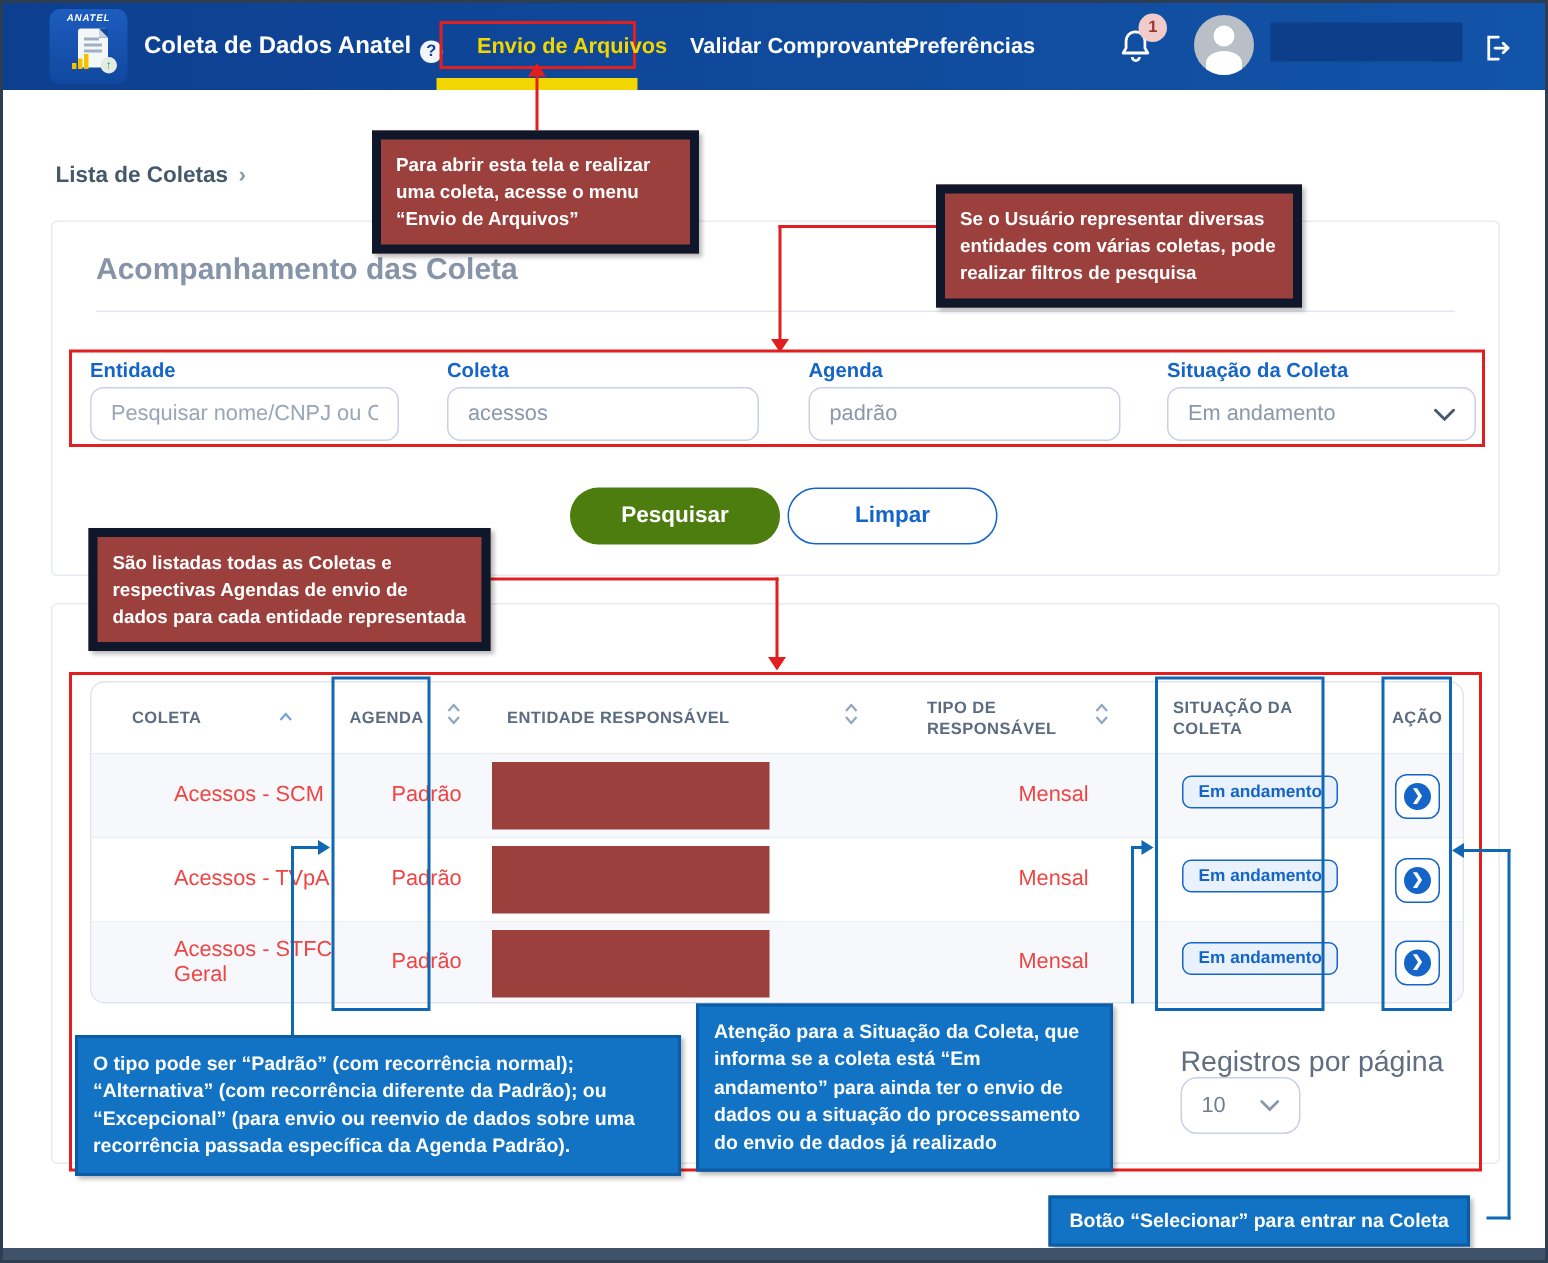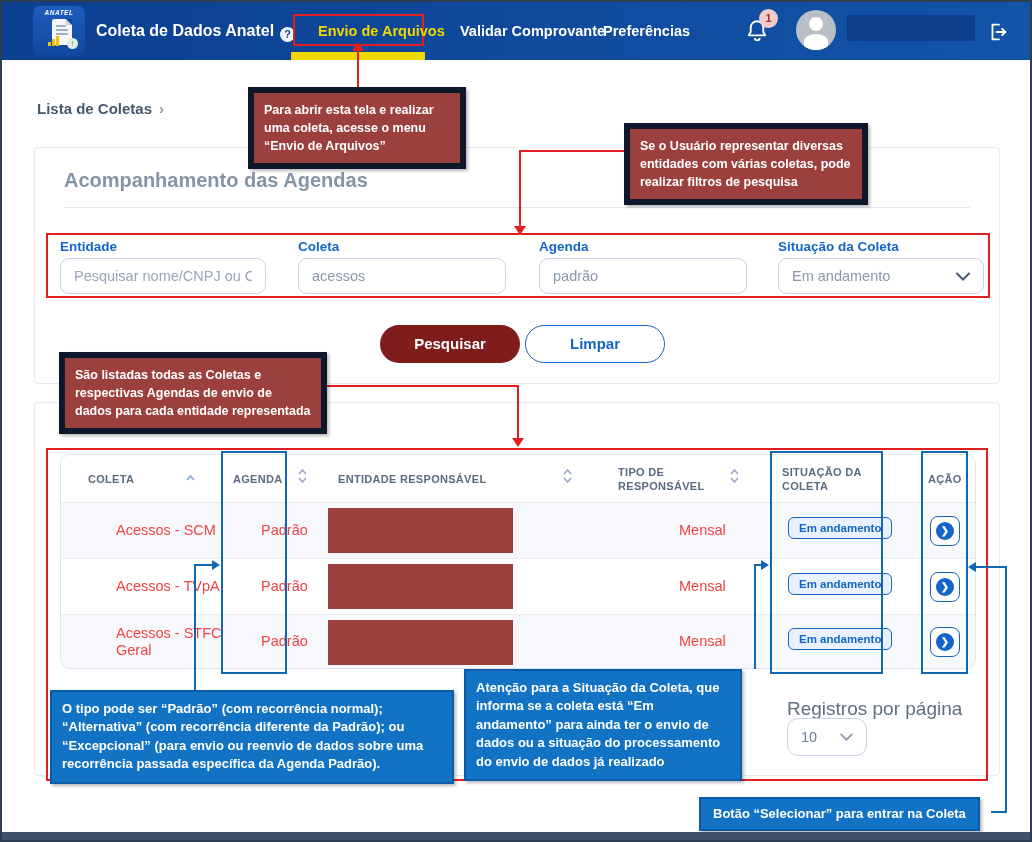--- a/index.html
+++ b/index.html
@@ -29,21 +29,21 @@
   .menu-redbox { position:absolute; left:291px; top:12px; width:131px; height:32px; border:2px solid #e11f1f; }
   .menu-underline { position:absolute; left:289px; top:50px; width:134px; height:8px; background:#f2d600; }
   .badge-count { position:absolute; left:757px; top:7px; width:19px; height:19px; border-radius:50%;
                  background:#f1cbca; color:#9c3433; font-size:11px; font-weight:bold; text-align:center; line-height:19px; }
   .avatar { position:absolute; left:794px; top:8px; width:40px; height:40px; border-radius:50%; background:#b9bfc6; overflow:hidden; }
   .avatar .head { position:absolute; left:13px; top:7px; width:14px; height:14px; border-radius:50%; background:#fff; }
   .avatar .body { position:absolute; left:8px; top:24px; width:24px; height:16px; border-radius:50% 50% 0 0; background:#fff; }
   .redacted-nav { position:absolute; left:845px; top:13px; width:128px; height:26px; background:#0d3e8a; }
 
   
-  .breadcrumb { position:absolute; left:35px; top:98px; font-size:15px; font-weight:bold; color:#45586c; }
+  .breadcrumb { position:absolute; left:35px; top:106px; font-size:15px; font-weight:bold; color:#45586c; }
   .breadcrumb .sep { color:#8a98a8; margin-left:7px; font-weight:bold; }
 
   
   .tip-maroon { position:absolute; background:#9c403d; color:#fff; font-weight:bold; font-size:12.5px;
                 line-height:1.45; padding:8px 10px; border:6px solid #0f172a; box-shadow:2px 2px 3px rgba(0,0,0,.28); }
   .tip-blue { position:absolute; background:#1273c4; color:#fff; font-weight:bold; font-size:13px;
               line-height:1.42; padding:8px 10px; border:2px solid #0b5ca6; box-shadow:2px 2px 3px rgba(0,0,0,.28); }
   .rline { position:absolute; background:#e11f1f; }
   .bline { position:absolute; background:#1068b4; }
   .tri { position:absolute; width:0; height:0; }
@@ -58,21 +58,21 @@
   
   .flabel { position:absolute; font-size:13.5px; font-weight:bold; color:#1565c8; }
   .finput { position:absolute; height:36px; border:1px solid #c9d1ea; border-radius:9px; font-size:14.5px;
             color:#8b97ab; padding:0 13px; background:#fff; font-family:inherit; outline:none; }
   .finput::placeholder { color:#9aa5b8; }
   .fselect { position:absolute; height:36px; border:1px solid #c9d1ea; border-radius:9px; background:#fff;
              display:flex; align-items:center; justify-content:space-between; padding:0 13px;
              font-size:14.5px; color:#8b97ab; cursor:pointer; }
   .btn { position:absolute; width:140px; height:38px; border-radius:19px; font-size:15px; font-weight:bold;
          text-align:center; line-height:36px; cursor:pointer; }
-  .btn-primary { background:#7f1d1d; color:#fff; line-height:38px; }
+  .btn-primary { background:#4d7c0f; color:#fff; line-height:38px; }
   .btn-outline { background:#fff; color:#1565c8; border:1.5px solid #1565c8; }
 
   
   .table-card { position:absolute; left:58px; top:452px; width:916px; height:215px; background:#fff;
                 border:1px solid #dfe4ec; border-radius:10px; overflow:hidden; }
   .row-strip { position:absolute; left:0; width:100%; }
   .hdr { position:absolute; font-size:11px; font-weight:bold; color:#5b6b80; letter-spacing:.3px; line-height:14px; }
   .sort { position:absolute; display:flex; flex-direction:column; gap:2px; cursor:pointer; }
   .cell { position:absolute; font-size:14.5px; color:#ef4444; line-height:17px;margin-left:28px; }
   .redacted-cell { position:absolute; width:185px; height:45px; background:#9c403d; }
@@ -139,21 +139,21 @@
       <path d="M10.5 12 H20" fill="none" stroke="#ffffff" stroke-width="2" stroke-linecap="round"></path>
       <path d="M16.5 8.5 L20 12 L16.5 15.5" fill="none" stroke="#ffffff" stroke-width="2" stroke-linecap="round" stroke-linejoin="round"></path>
     </svg>
   </div>
 
   <div class="breadcrumb">
     <span>Lista de Coletas</span><span class="sep">›</span>
   </div>
 
   <div class="card" style="left:32px;top:145px;width:966px;height:237px;"></div>
-  <div class="section-title">Acompanhamento das Agendas</div>
+  <div class="section-title">Acompanhamento das Coleta</div>
   <div class="divider"></div>
 
   <div class="rbox" style="left:44px;top:231px;width:944px;height:65px;"></div>
 
   <div class="flabel" style="left:58px;top:237px;">Entidade</div>
   <input class="finput" style="left: 58px; top: 256px; width: 206px;" type="text" placeholder="Pesquisar nome/CNPJ ou CP">
 
   <div class="flabel" style="left:296px;top:237px;">Coleta</div>
   <input class="finput" style="left: 296px; top: 256px; width: 208px;" type="text" value="acessos">
 

